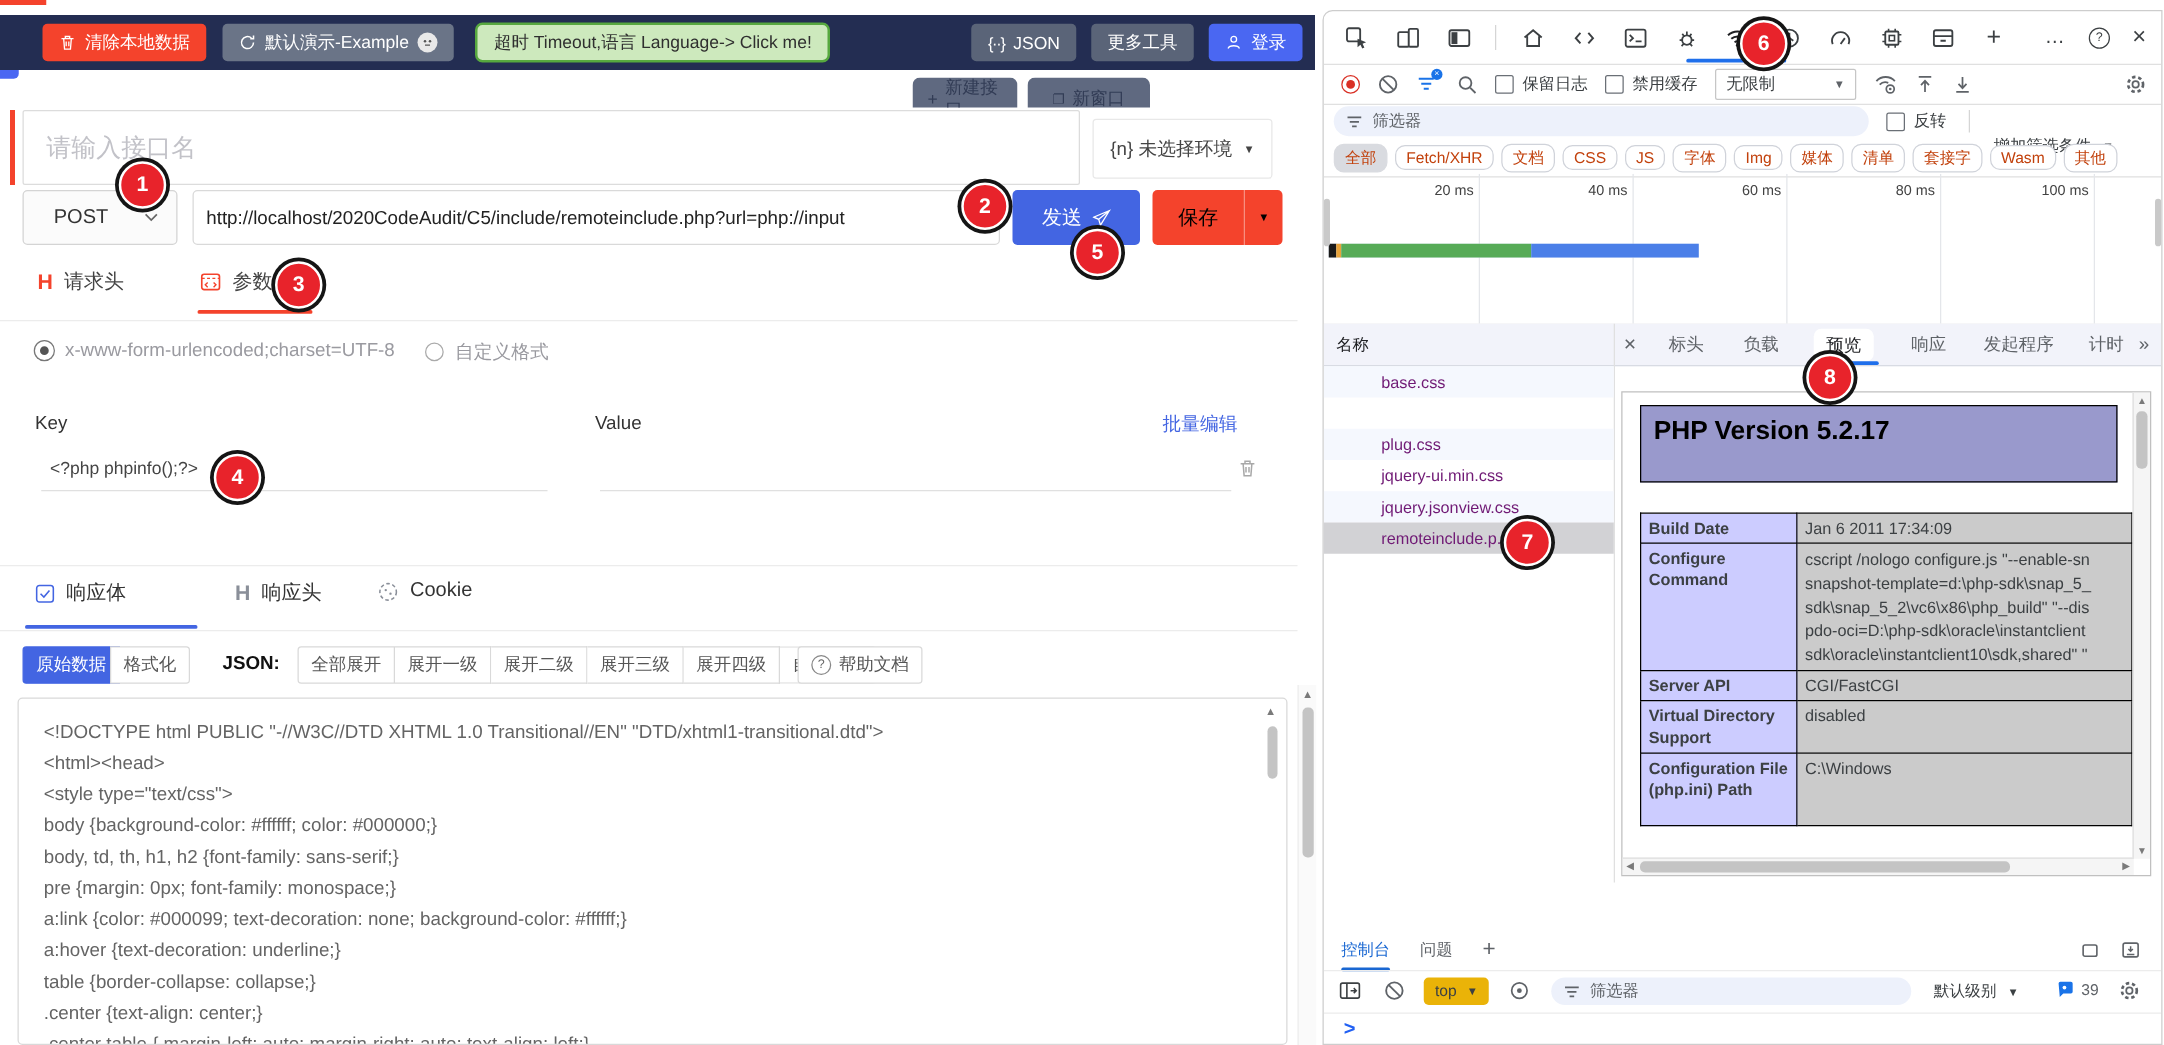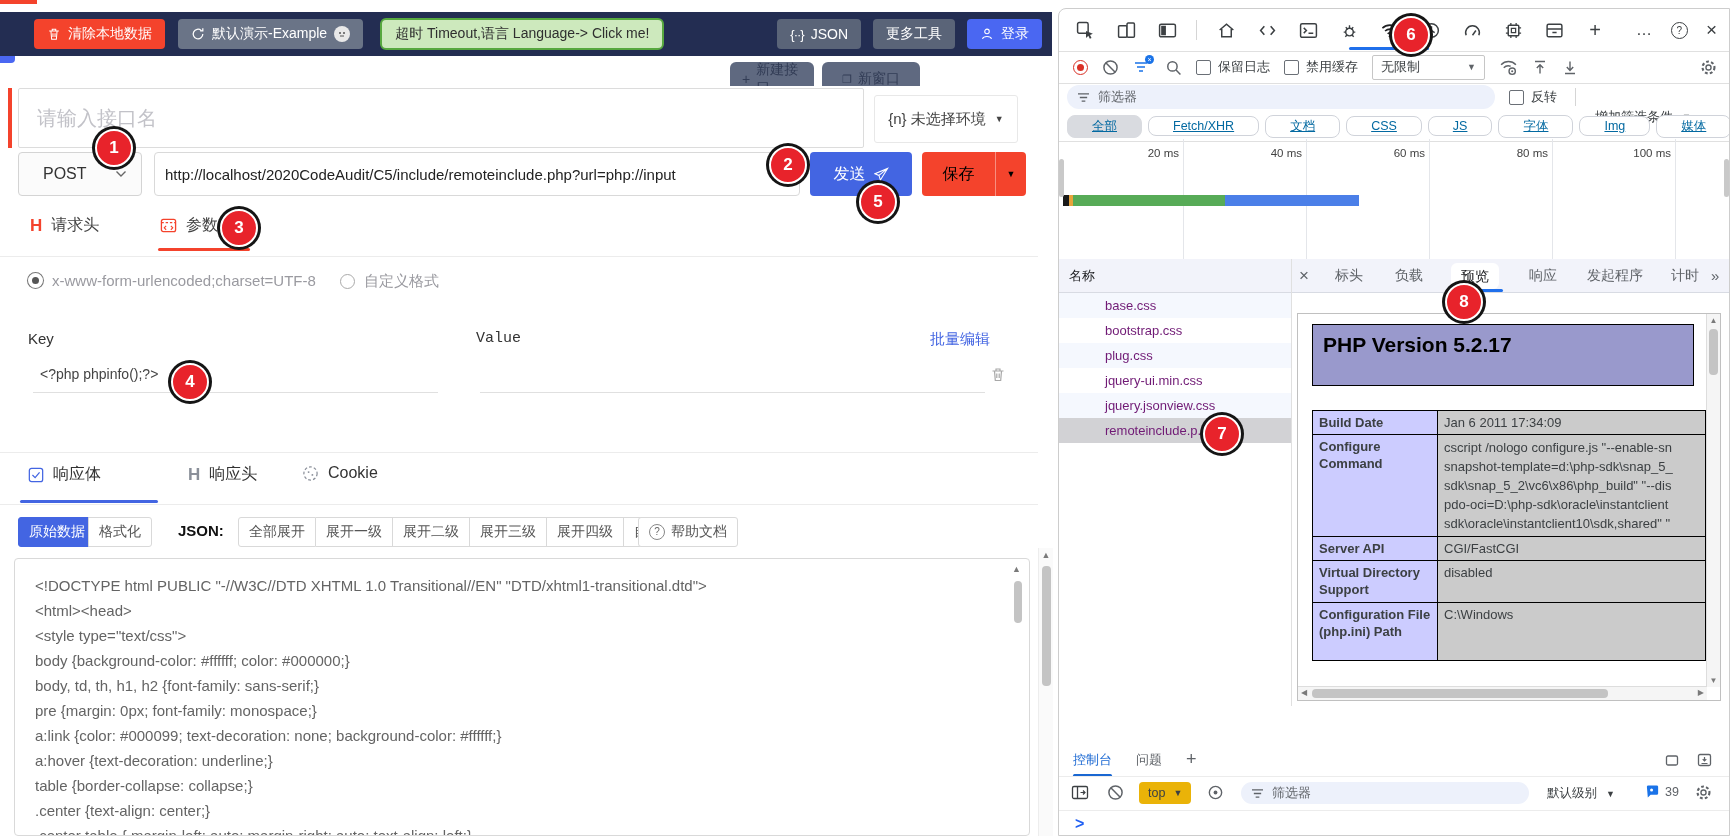--- a/index.html
+++ b/index.html
@@ -76,21 +76,21 @@
   .dt-right{position:absolute;right:12px;top:0;height:42px;display:flex;align-items:center;gap:18px;}
   .dt-active-underline{position:absolute;left:290px;top:38px;width:80px;height:3px;background:#1f6feb;border-radius:2px;}
   .dt-net{top:42px;height:32px;border-bottom:1px solid #e0e0e0;gap:14px;padding-left:14px;}
   .cb{display:inline-block;width:13px;height:13px;border:1.5px solid #6a6f76;border-radius:2px;background:#fff;}
   .sel{display:inline-flex;align-items:center;gap:14px;border:1px solid #c6c6c6;border-radius:2px;background:#fff;
        height:23px;padding:0 8px;font-size:13px;color:#3c4043;}
   .dt-filterrow{top:74px;height:28px;}
   .pill{display:flex;align-items:center;gap:8px;background:#edf1fb;border-radius:12px;height:24px;padding:0 10px;
         color:#5f6368;font-size:13px;box-sizing:border-box;}
   .chips{top:102px;height:30px;border-bottom:1px solid #e0e0e0;gap:6px;padding-left:8px;}
-  .chip{border:1px solid #d0d3da;border-radius:8px;padding:2px 24px;font-size:12.5px;color:#0369a1;background:#fff;cursor:pointer;white-space:nowrap;text-decoration:underline;}
+  .chip{border:1px solid #d0d3da;border-radius:8px;padding:2px 8px;font-size:12.5px;color:#c2410c;background:#fff;cursor:pointer;white-space:nowrap;}
   .chip.active{background:#d9dbe0;border-color:#d9dbe0;}
   .timeline{position:absolute;left:0;right:0;top:130px;height:120px;border-bottom:1px solid #e0e0e0;overflow:hidden;text-decoration:underline;}
   .grid{position:absolute;top:0;bottom:0;width:1px;background:#e4e6ea;}
   .tick{position:absolute;top:8px;width:50px;text-align:right;font-size:11.5px;color:#424242;}
   .hdrstrip{position:absolute;left:0;right:0;top:250px;height:33px;background:#f2f3fa;border-bottom:1px solid #d8dbe3;}
   .colborder{position:absolute;left:232px;top:250px;width:1px;height:447px;background:#e0e0e0;}
   .file{position:absolute;left:0;width:232px;height:25px;line-height:25px;padding-left:46px;box-sizing:border-box;
         font-size:13px;color:#701a75;cursor:pointer;white-space:nowrap;overflow:hidden;}
   .dtab{position:absolute;top:250px;height:33px;line-height:33px;font-size:14px;color:#5f6368;cursor:pointer;}
   .pvbox{position:absolute;left:238px;top:304px;width:424px;height:388px;border:1px solid #c0c0c0;background:#fff;
@@ -230,21 +230,21 @@
   <div class="radio-row" style="left:28px;">
     <span class="radio on"></span>
     <span>x-www-form-urlencoded;charset=UTF-8</span>
   </div>
   <div class="radio-row" style="left:340px;">
     <span class="radio off"></span>
     <span>自定义格式</span>
   </div>
 
   <div class="kv-head" style="left:28px;">Key</div>
-  <div class="kv-head" style="left:476px;font-family:Liberation Mono, monospace;">Value</div>
+  <div class="kv-head" style="left:476px;">Value</div>
   <div class="kv-head" style="left:930px;color:#4365e2;cursor:pointer;">批量编辑</div>
   <div class="kv-input" style="left:40px;">&lt;?php phpinfo();?&gt;</div>
   <div class="uline" style="left:33px;width:405px;"></div>
   <div class="uline" style="left:480px;width:505px;"></div>
   <span class="abs" style="left:990px;top:366px;">
       <svg width="16" height="17" viewBox="0 0 16 16">
         <path d="M2.5 4.5h11M6 4.5V2.5h4v2M4.5 4.5l.8 9.5h5.4l.8-9.5M6.8 7v4.5M9.2 7v4.5" stroke="#a8a8a8" stroke-width="1.2" fill="none"></path>
       </svg>
     </span>
 
@@ -522,21 +522,20 @@
   <span class="dtab" style="left:276px;">标头</span>
   <span class="dtab" style="left:336px;">负载</span>
   <span class="dtab" style="left:392px;top:254px;height:26px;line-height:26px;background:#fff;padding:0 10px;border-radius:6px;color:#202124;">预览</span>
   <div class="abs" style="left:392px;top:280px;width:52px;height:3px;background:#1f6feb;border-radius:2px;"></div>
   <span class="dtab" style="left:470px;">响应</span>
   <span class="dtab" style="left:528px;">发起程序</span>
   <span class="dtab" style="left:612px;">计时</span>
   <span class="dtab" style="left:652px;font-size:15px;color:#5f6368;">»</span>
 
   <div class="file" style="top:284px;background:#f5f8fe;">base.css</div>
-  <div class="file" style="top:309px;">bootstrap.css</div>
   <div class="file" style="top:334px;background:#f5f8fe;">plug.css</div>
   <div class="file" style="top:359px;">jquery-ui.min.css</div>
   <div class="file" style="top:384px;background:#f5f8fe;">jquery.jsonview.css</div>
   <div class="file" style="top:409px;background:#d2d2d5;">remoteinclude.p...</div>
 
   <div class="pvbox">
     <div class="php-h1">PHP Version 5.2.17</div>
     <table class="php-table">
       <tbody>
       <tr style="height:24px;">

